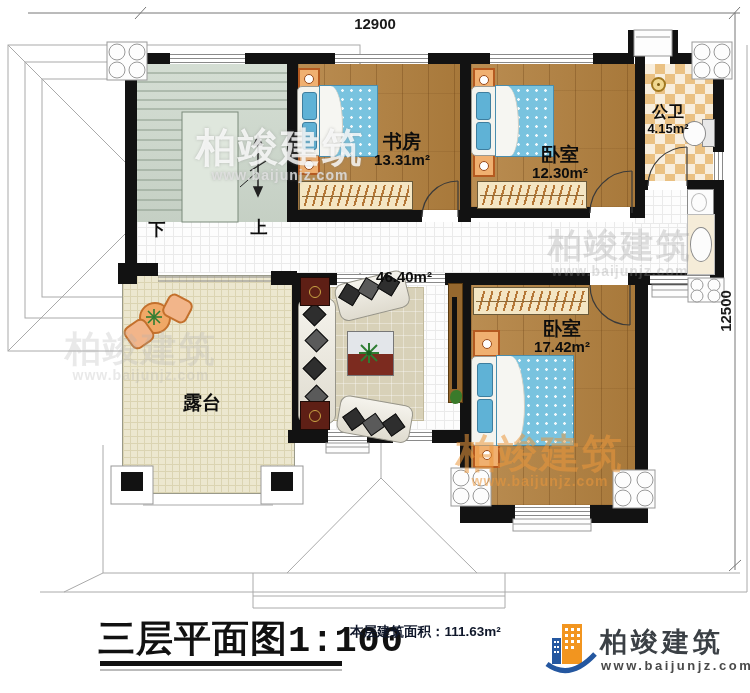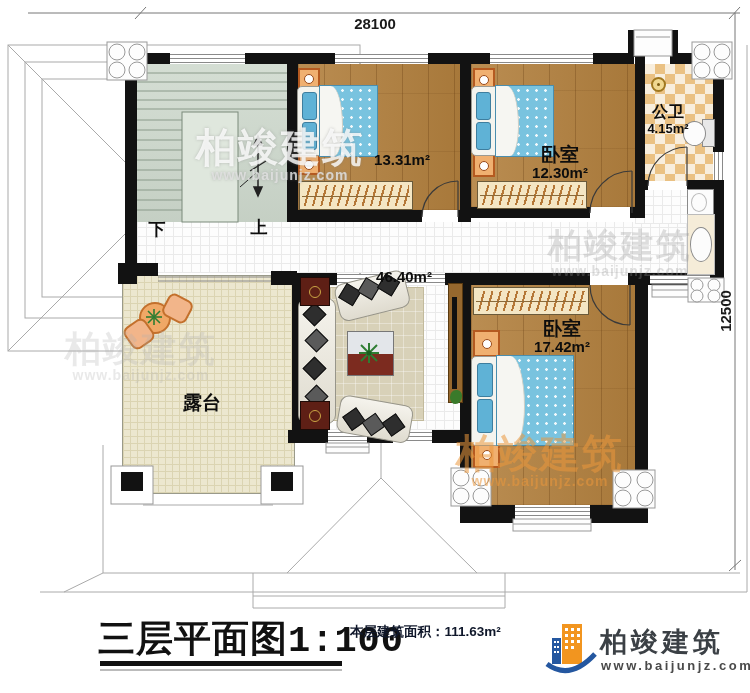--- a/index.html
+++ b/index.html
@@ -333,23 +333,24 @@
     </g>
     <g stroke="#999" fill="none">
       <rect x="111" y="466" width="42" height="38" fill="#fff"></rect>
       <rect x="261" y="466" width="42" height="38" fill="#fff"></rect>
     </g>
   </svg>
 
   <div class="abs" style="left:121px;top:472px;width:22px;height:19px;background:#121212;z-index:5;"></div>
   <div class="abs" style="left:271px;top:472px;width:22px;height:19px;background:#121212;z-index:5;"></div>
 
-  <div class="lbl dim" style="left:330px;top:15px;width:90px;">28100</div>
+  <div class="lbl dim" style="left:330px;top:15px;width:90px;">12900</div>
   <div class="lbl dim" style="left:697px;top:303px;width:56px;height:16px;transform:rotate(-90deg);">12500</div>
 
+  <div class="lbl" style="left:352px;top:129px;width:100px;font-size:19px;">书房</div>
   <div class="lbl" style="left:352px;top:151px;width:100px;font-size:15px;">13.31m²</div>
   <div class="lbl" style="left:510px;top:142px;width:100px;font-size:19px;">卧室</div>
   <div class="lbl" style="left:510px;top:164px;width:100px;font-size:15px;">12.30m²</div>
   <div class="lbl" style="left:640px;top:102px;width:56px;font-size:16px;">公卫</div>
   <div class="lbl" style="left:634px;top:121px;width:68px;font-size:13px;">4.15m²</div>
   <div class="lbl" style="left:354px;top:268px;width:100px;font-size:15px;">46.40m²</div>
   <div class="lbl" style="left:512px;top:316px;width:100px;font-size:19px;">卧室</div>
   <div class="lbl" style="left:512px;top:338px;width:100px;font-size:15px;">17.42m²</div>
   <div class="lbl" style="left:152px;top:390px;width:100px;font-size:19px;">露台</div>
   <div class="lbl" style="left:143px;top:218px;width:28px;font-size:17px;">下</div>

